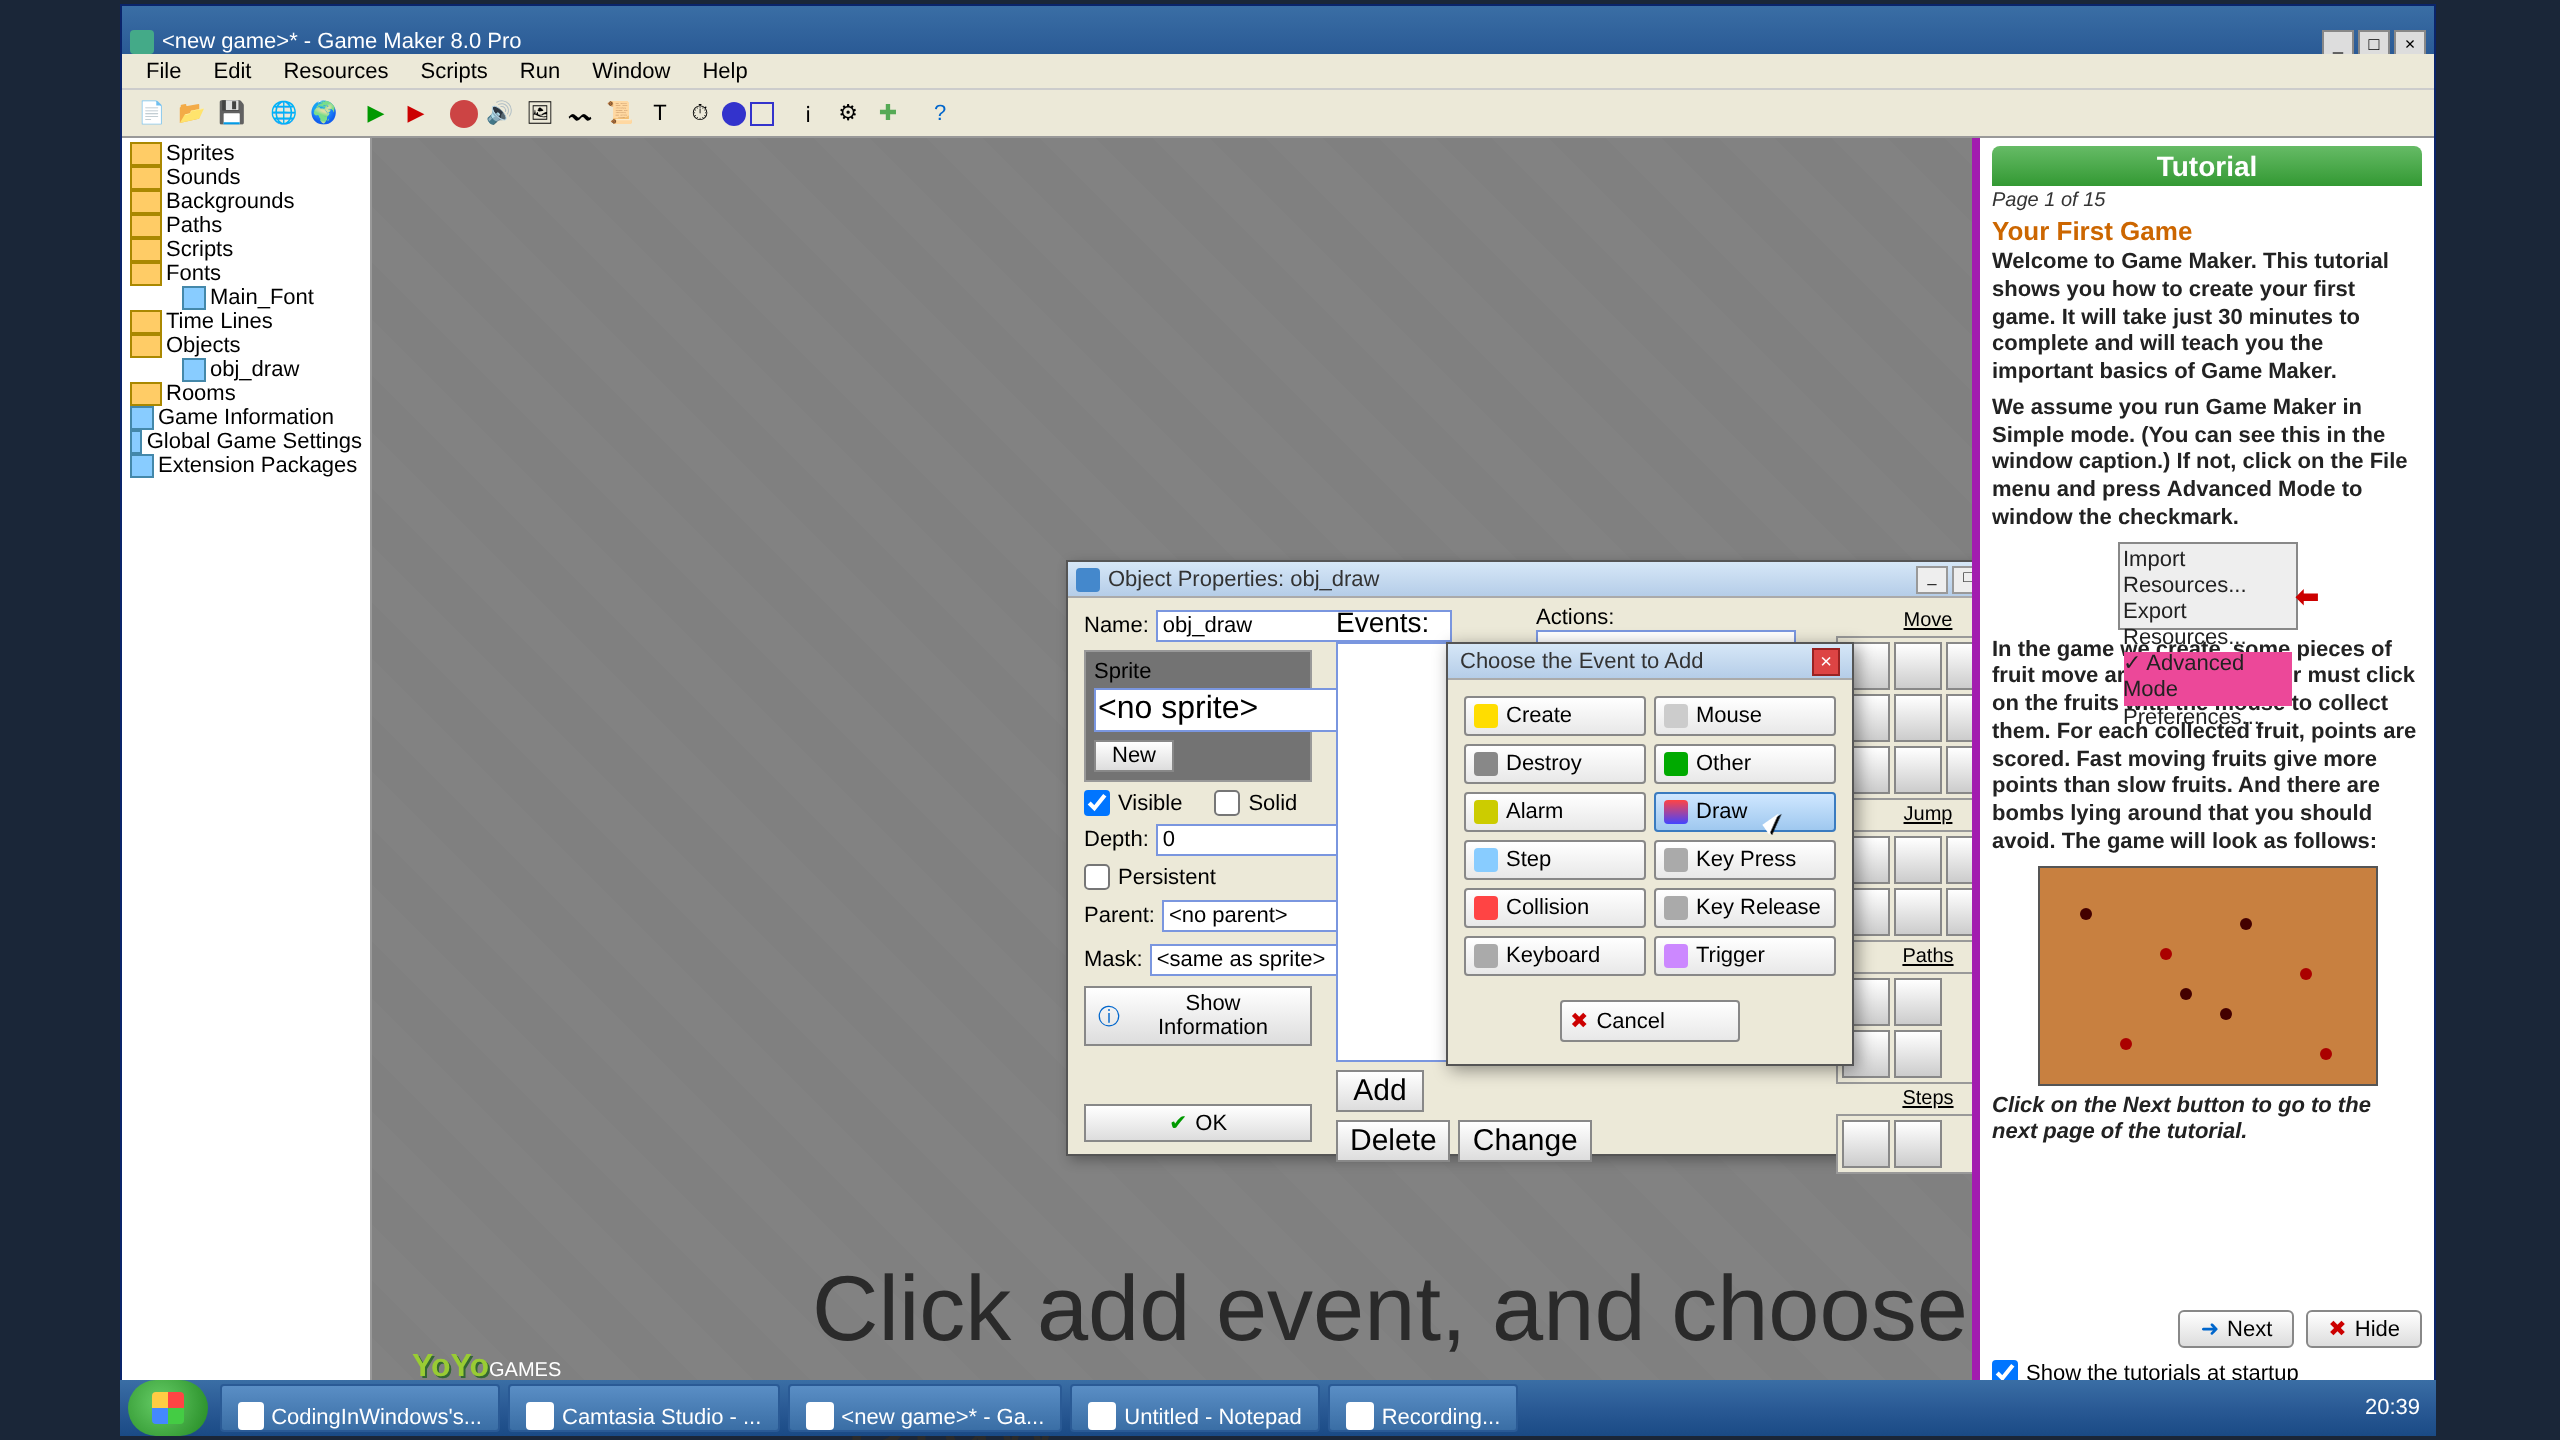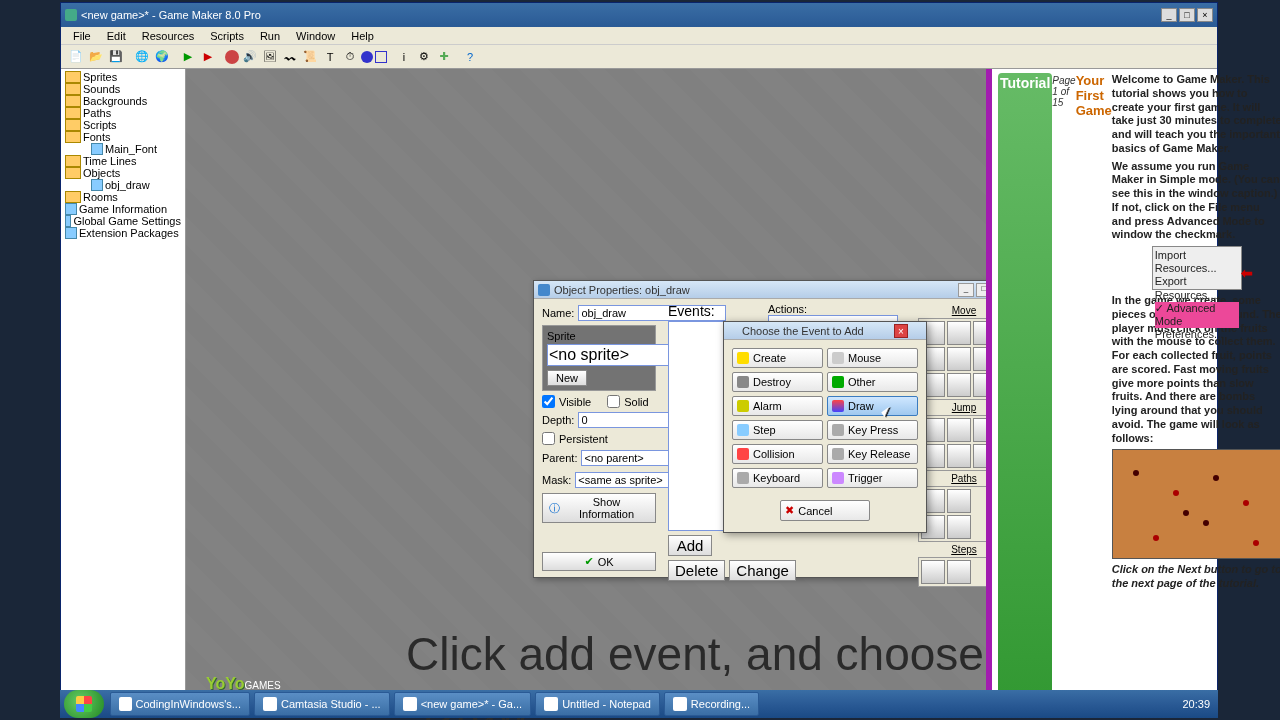--- a/index.html
+++ b/index.html
@@ -1,37 +1,37 @@
 <!DOCTYPE html>
 <html><head>
 <meta charset="utf-8">
 <style>
 * { box-sizing: border-box; margin: 0; padding: 0; font-family: Tahoma, sans-serif; font-size: 11px; }
 body { background: #000; width: 1280px; height: 720px; overflow: hidden; position: relative; }
 .desktop { position: absolute; inset: 0; background: #1a2638; }
 .window-main { position: absolute; left: 60px; top: 2px; right: 62px; bottom: 22px; background: #ece9d8; border: 1px solid #0a246a; display: flex; flex-direction: column; }
-.titlebar { height: 16px; background: linear-gradient(#3a6ea5, #2a5a95); color: #fff; display: flex; align-items: center; padding: 12px 4px; }
+.titlebar { height: 16px; background: linear-gradient(#3a6ea5, #2a5a95); color: #fff; display: flex; align-items: flex-start; padding: 12px 4px; }
 .titlebar .icon { width: 12px; height: 12px; background: #4a8; border-radius: 2px; margin-right: 4px; }
 .titlebar .title { flex: 1; font-size: 11px; }
 .titlebar .btns { display: flex; gap: 2px; }
 .titlebar .btn { width: 16px; height: 14px; background: #ddd; border: 1px solid #888; font-size: 9px; text-align: center; line-height: 12px; color: #000; }
 .menubar { height: 18px; background: #ece9d8; display: flex; gap: 8px; padding: 2px 8px; border-bottom: 1px solid #ccc; }
 .menubar span { padding: 1px 4px; }
 .toolbar { height: 24px; background: #ece9d8; display: flex; align-items: center; gap: 2px; padding: 2px 6px; border-bottom: 1px solid #999; }
 .toolbar .tbtn { width: 18px; height: 18px; border: 1px solid transparent; display: flex; align-items: center; justify-content: center; }
 .toolbar .sep { width: 4px; }
 .content { flex: 1; display: flex; background: #fff; position: relative; }
 .resource-tree { width: 125px; background: #fff; border-right: 1px solid #999; padding: 2px; overflow: hidden; }
 .tree-item { display: flex; align-items: center; gap: 2px; padding: 0 2px; white-space: nowrap; }
 .tree-item.bold { font-weight: normal; }
 .tree-item .fold { width: 16px; height: 12px; background: #fc6; border: 1px solid #a80; }
 .tree-item .leaf { width: 12px; height: 12px; background: #8cf; border: 1px solid #48a; margin-left: 14px; }
 .tree-item.indent { padding-left: 14px; }
 .workspace { flex: 1; background: #808080; background-image: repeating-linear-gradient(45deg, rgba(255,255,255,0.02) 0 20px, transparent 20px 40px); position: relative; }
-.tutorial-panel { width: 231px; background: #fff; border-left: 6px solid #a21caf; padding: 4px 6px; font-size: 10px; position: relative; display: flex; flex-direction: row; }
+.tutorial-panel { width: 231px; background: #fff; border-left: 4px solid #a21caf; padding: 4px 6px; font-size: 10px; position: relative; display: flex; flex-direction: column; }
 .tutorial-hdr { background: linear-gradient(#6b6,#393); color: #fff; font-weight: bold; text-align: center; padding: 2px; font-size: 14px; border-radius: 4px 4px 0 0; }
 .tutorial-page { font-size: 10px; font-style: italic; color: #333; margin: 2px 0; }
 .tutorial-title { color: #c60; font-weight: bold; font-size: 13px; margin-bottom: 2px; }
 .tutorial-body { font-size: 10px; line-height: 1.25; color: #222; }
 .tutorial-body p { margin-bottom: 4px; font-weight: bold; }
 .tut-img { border: 1px solid #aaa; margin: 4px auto; display: block; }
 .tut-menu-img { width: 90px; height: 44px; background: #eee; border: 1px solid #888; position: relative; }
 .tut-arrow { position: absolute; right: -12px; top: 18px; color: #c00; font-size: 14px; font-weight: bold; }
 .tut-game-img { width: 170px; height: 110px; background: #c88040; border: 1px solid #555; position: relative; }
 .tut-game-img .dot { position: absolute; width: 6px; height: 6px; border-radius: 50%; }
@@ -64,37 +64,37 @@
 .small-btn { border: 1px solid #888; background: linear-gradient(#fff,#ddd); padding: 1px 6px; font-size: 15px; }
 .action-palette { position: absolute; right: 4px; top: 4px; width: 92px; }
 .action-tabs { position: absolute; right: -2px; top: 0; width: 14px; display: flex; flex-direction: column; }
 .action-tab { writing-mode: vertical-rl; font-size: 9px; padding: 6px 1px; background: #ece9d8; border: 1px solid #999; border-left: none; }
 .palette-grid { display: grid; grid-template-columns: repeat(3, 24px); gap: 2px; padding: 2px; background: #ece9d8; border: 1px solid #999; }
 .palette-grid .pbtn { width: 24px; height: 24px; background: linear-gradient(#fff,#ccc); border: 1px solid #888; }
 .palette-label { font-size: 10px; text-align: center; margin: 2px 0; text-decoration: underline; }
 
 
 .evt-dialog { position: absolute; left: 537px; top: 252px; width: 204px; height: 212px; background: #ece9d8; border: 1px solid #555; box-shadow: 2px 2px 8px rgba(0,0,0,0.4); z-index: 10; }
-.evt-dialog .ebar { height: 18px; background: linear-gradient(#d6e7f7,#b5cde8); display: flex; align-items: center; padding: 0 18px; justify-content: space-between; border-bottom: 1px solid #aaa; }
+.evt-dialog .ebar { height: 18px; background: linear-gradient(#d6e7f7,#b5cde8); display: flex; align-items: center; padding: 0 6px; justify-content: space-between; border-bottom: 1px solid #aaa; }
 .evt-dialog .ebar .etitle { color: #333; font-size: 11px; }
 .evt-dialog .ebar .eclose { width: 14px; height: 14px; background: #d44; color: #fff; text-align: center; font-size: 10px; line-height: 14px; border: 1px solid #922; }
 .evt-grid { display: grid; grid-template-columns: 1fr 1fr; gap: 4px; padding: 8px; }
 .evt-btn { border: 1px solid #888; background: linear-gradient(#fff,#e8e8e8); padding: 3px 4px; font-size: 11px; display: flex; align-items: center; gap: 4px; border-radius: 2px; position: relative; }
 .evt-btn.hover { background: linear-gradient(#cfe7ff,#9fc8ef); border-color: #3a7bbf; }
 .evt-btn .eicon { width: 12px; height: 12px; border-radius: 2px; }
 .evt-cancel { margin: 4px auto 0; display: flex; width: 90px; }
 .cursor { position: absolute; width: 14px; height: 18px; pointer-events: none; z-index: 100; }
 .cursor::before { content: ""; position: absolute; left: 0; top: 0; border-left: 10px solid #fff; border-bottom: 6px solid transparent; border-top: 0; transform: rotate(-35deg); filter: drop-shadow(1px 1px 0 #000); }
 
 .caption { position: absolute; left: 220px; top: 558px; font-size: 46px; color: #2a2a2a; font-family: Arial, sans-serif; font-weight: normal; }
 
 .taskbar { position: absolute; left: 60px; right: 62px; bottom: 2px; height: 28px; background: linear-gradient(#3a6ea5, #2a5a95 50%, #1a4a85); display: flex; align-items: center; }
 .start-orb { width: 40px; height: 28px; background: radial-gradient(circle at 40% 40%, #6c6, #282); border-radius: 14px; margin: 0 4px; display: flex; align-items: center; justify-content: center; }
 .start-orb .win { width: 16px; height: 16px; background: conic-gradient(#f44 0 25%, #4c4 25% 50%, #48f 50% 75%, #fc4 75%); border-radius: 2px; }
-.task-btn { height: 24px; background: linear-gradient(#5a8ec5,#3a6ea5); border: 1px solid #2a5a95; border-radius: 2px; color: #fff; padding: 0 8px; margin: 0 2px; display: flex; align-items: center; gap: 4px; font-size: 11px; max-width: 140px; overflow: hidden; white-space: nowrap; }
+.task-btn { height: 24px; background: linear-gradient(#5a8ec5,#3a6ea5); border: 1px solid #2a5a95; border-radius: 2px; color: #fff; padding: 0 8px; margin: 0 2px; display: flex; align-items: flex-end; gap: 4px; font-size: 11px; max-width: 140px; overflow: hidden; white-space: nowrap; }
 .task-btn .ticon { width: 14px; height: 14px; background: #fff; border-radius: 2px; }
 .tray { margin-left: auto; color: #fff; padding: 0 8px; font-size: 11px; }
 
 .sprite-row { display: flex; align-items: center; gap: 2px; }
 .sprite-row input { flex: 1; border: 1px solid #7a96df; padding: 1px; font-size: 16px; }
 .mini-btn { width: 18px; height: 18px; border: 1px solid #888; background: linear-gradient(#fff,#ddd); font-size: 9px; }
 </style>
 </head>
 <body>
 

